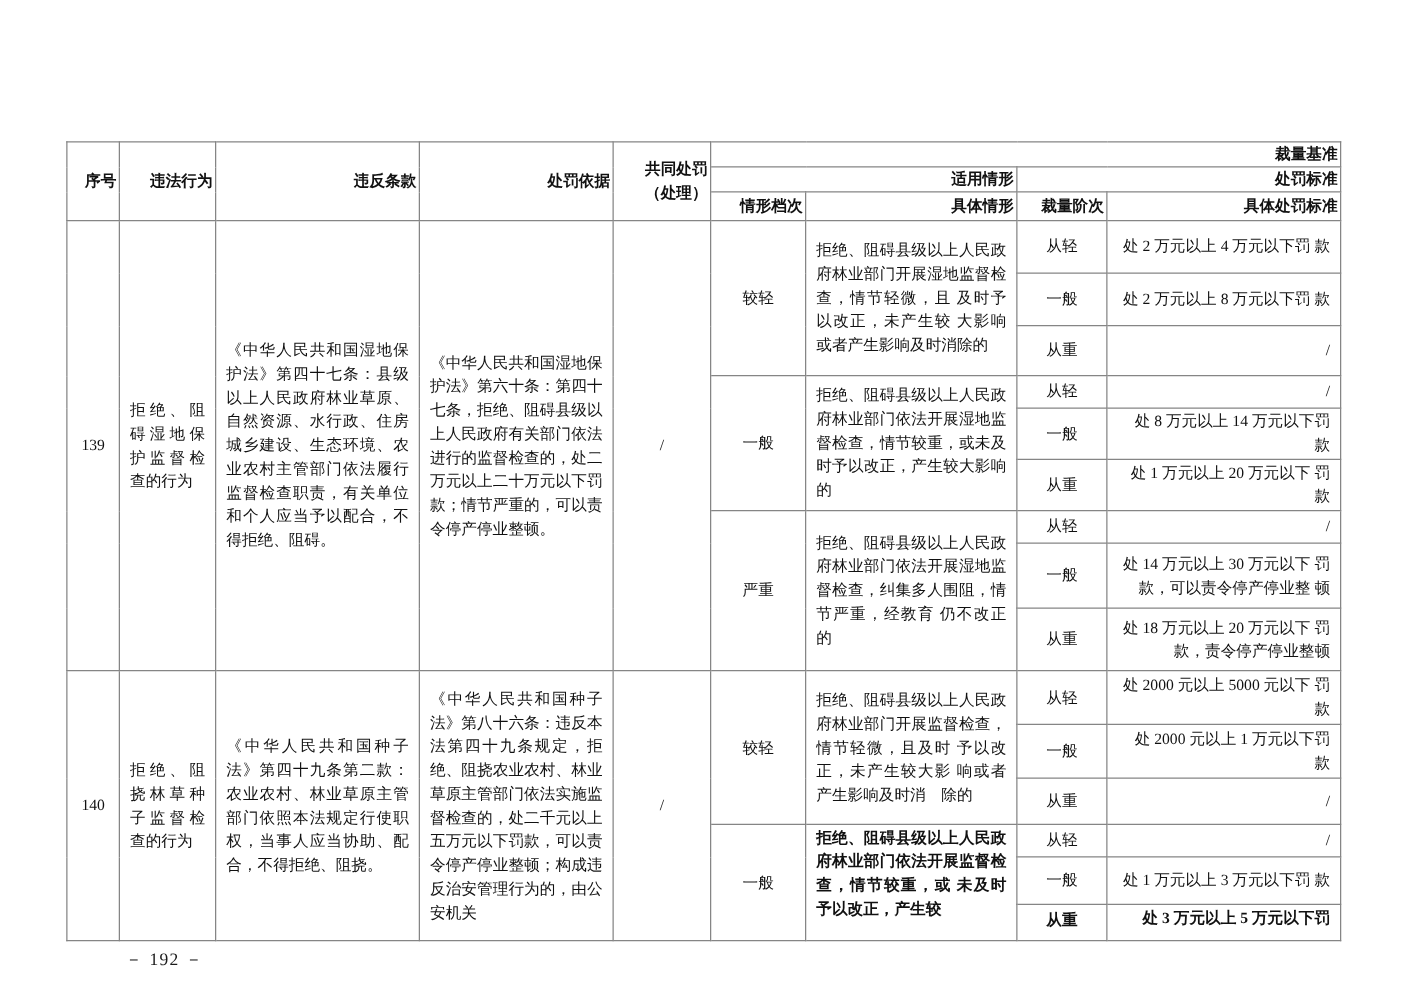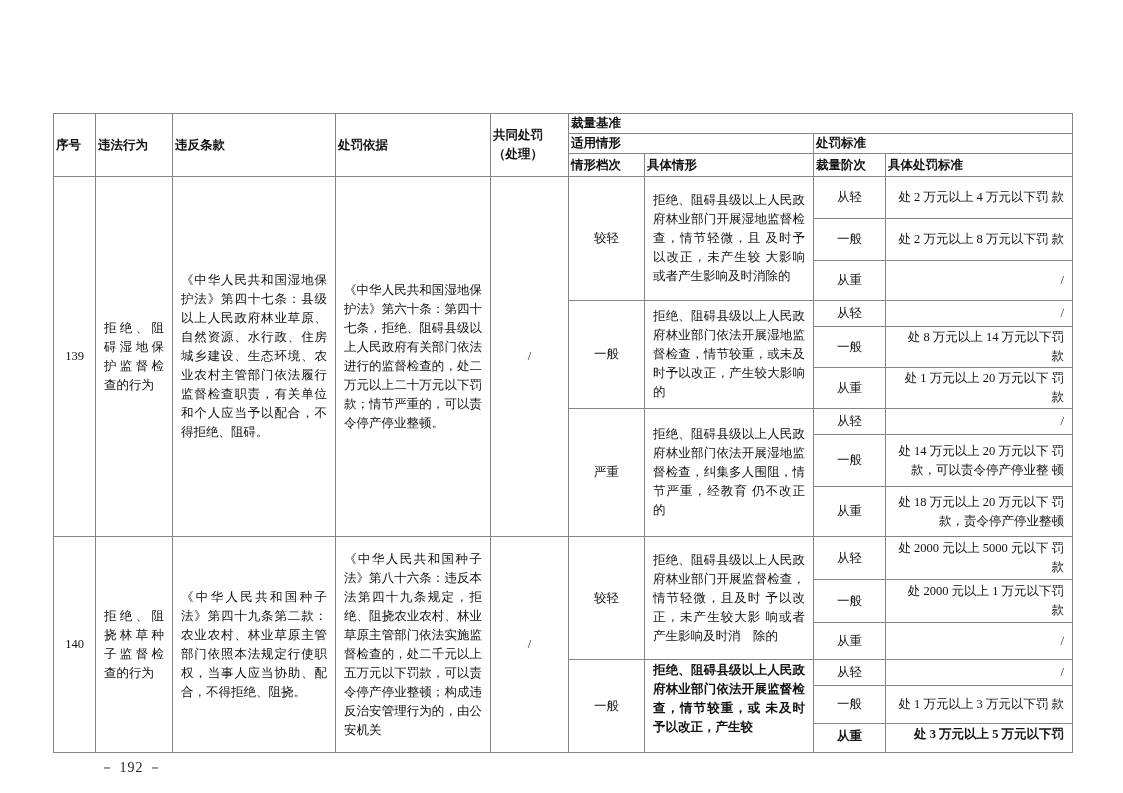--- a/index.html
+++ b/index.html
@@ -30,21 +30,21 @@
     font-size: 12.5px;
     line-height: 19px;
     padding: 1px 8px;
     vertical-align: middle;
     overflow: hidden;
     word-break: break-all;
   }
   .penalty-table th {
     font-family: Liberation Serif, serif;
     font-weight: bold;
-    text-align: left;
+    text-align: right;
     padding: 0 2px;
     font-size: 12.5px;
   }
   .penalty-table td.c {
     text-align: center;
     padding: 3px 4px;
   }
   .penalty-table td.j {
     text-align: justify;
     margin-top: 24px;
@@ -141,21 +141,21 @@
         <td class="l">处 1 万元以上 20 万元以下 罚款</td>
       </tr>
       <tr style="height:23px">
         <td class="c" rowspan="3">严重</td>
         <td class="j" rowspan="3">拒绝、阻碍县级以上人民政府林业部门依法开展湿地监督检查，纠集多人围阻，情节严重，经教育 仍不改正的</td>
         <td class="c">从轻</td>
         <td class="l">/</td>
       </tr>
       <tr style="height:52px">
         <td class="c">一般</td>
-        <td class="l">处 14 万元以上 20 万元以下 罚款，可以责令停产停业整 顿</td>
+        <td class="l">处 14 万元以上 30 万元以下 罚款，可以责令停产停业整 顿</td>
       </tr>
       <tr style="height:50px">
         <td class="c">从重</td>
         <td class="l">处 18 万元以上 20 万元以下 罚款，责令停产停业整顿</td>
       </tr>
 
       <tr style="height:43px">
         <td class="c" rowspan="6">140</td>
         <td class="j" rowspan="6">拒绝、阻挠林草种子监督检查的行为</td>
         <td class="j" rowspan="6">《中华人民共和国种子法》第四十九条第二款：农业农村、林业草原主管部门依照本法规定行使职权，当事人应当协助、配合，不得拒绝、阻挠。</td>

